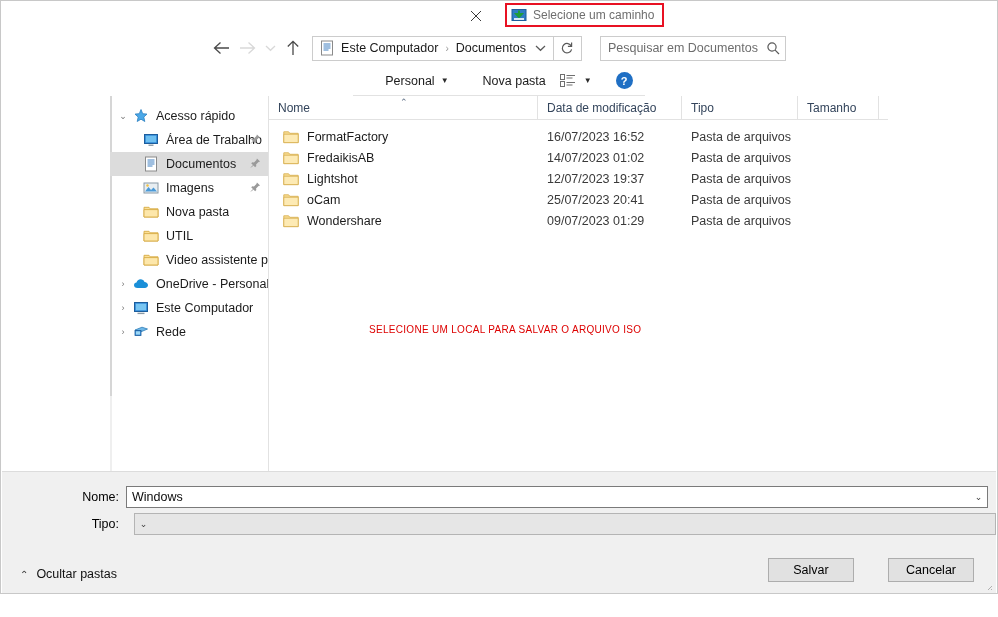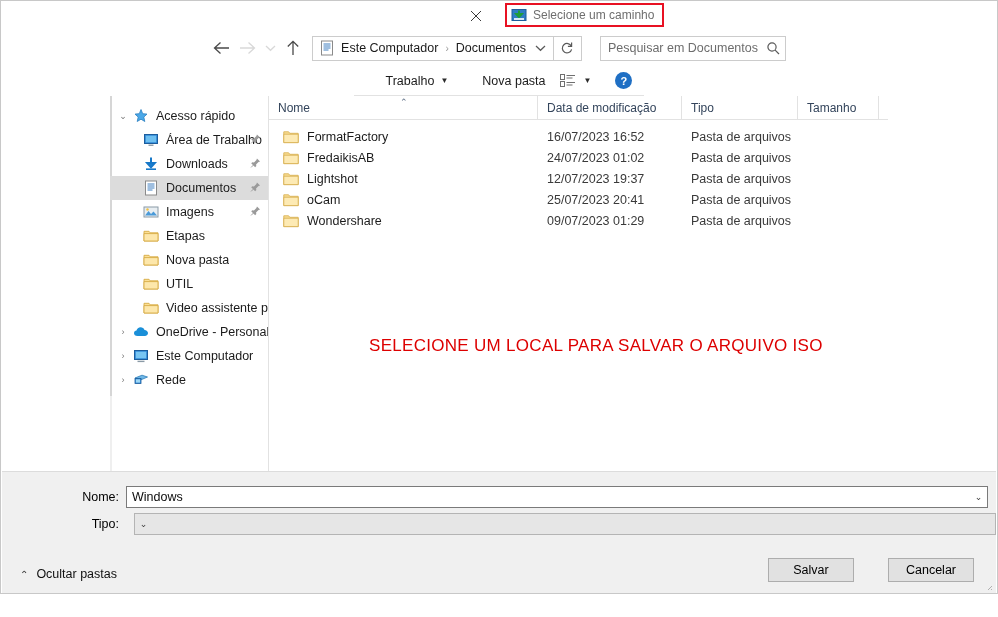--- a/index.html
+++ b/index.html
@@ -265,22 +265,22 @@
   .fcell { display:flex; align-items:center; overflow: hidden; white-space: nowrap; }
   .fcell.c-name { width: 269px; flex: 0 0 269px; padding-left: 14px; }
   .fcell.c-date { width: 144px; flex: 0 0 144px; padding-left: 9px; color:#3a3a3a; }
   .fcell.c-type { width: 116px; flex: 0 0 116px; padding-left: 9px; color:#3a3a3a; }
   .fcell.c-size { width: 81px; flex: 0 0 81px; padding-left: 9px; color:#3a3a3a; }
   .folder-ico { width: 16px; height: 14px; margin-right: 8px; flex: 0 0 16px; }
   .fname { color: #1b1b1b; }
 
   .annotation {
     position: absolute;
-    left: 100px; top: 216px;
-    font-size: 17px;
+    left: 100px; top: 204px;
+    font-size: 10px;
     font-weight: normal;
     letter-spacing: 0.3px;
     color: #dd0000;
     white-space: nowrap;
   }
 
   
   .footer {
     flex: 0 0 122px;
     background: #f0f0f0;
@@ -423,21 +423,21 @@
         <svg width="14" height="14" viewBox="0 0 14 14">
           <circle cx="6" cy="6" r="4.1" stroke="#5a5a5a" stroke-width="1.2" fill="none"></circle>
           <path d="M9.1 9.1 L13 13" stroke="#5a5a5a" stroke-width="1.2"></path>
         </svg>
       </span>
     </div>
   </div>
 
   <div class="toolbar">
     <div class="tb-item">
-      <span>Trabalho</span>
+      <span>Personal</span>
       <span class="tb-caret">▼</span>
     </div>
     <div class="tb-item" style="margin-left:18px;">
       <span>Nova pasta</span>
     </div>
     <div class="tb-spacer"></div>
     <div class="tb-view">
       <svg width="16" height="14" viewBox="0 0 16 14">
         <rect x="0.5" y="0.5" width="4" height="5" fill="none" stroke="#6f6f6f" stroke-width="1"></rect>
         <rect x="0.5" y="7.5" width="4" height="5" fill="none" stroke="#6f6f6f" stroke-width="1"></rect>
@@ -475,35 +475,20 @@
                 <rect x="2.8" y="3.7" width="10.4" height="6.6" fill="#6fc0f0"></rect>
                 <path d="M5.5 13.2 H10.5" stroke="#7a8a96" stroke-width="1.2"></path>
               </svg>
             </span>
             <span class="side-label">Área de Trabalho</span>
             <span class="side-pin"><svg width="11" height="11" viewBox="0 0 12 12">
                 <path d="M7.6 1 L11 4.4 L9.3 5 L6.6 7.7 L6.9 9.4 L5.6 10.7 L1.3 6.4 L2.6 5.1 L4.3 5.4 L7 2.7 Z" fill="#9a9a9a"></path>
                 <path d="M4.3 7.7 L1.2 10.8" stroke="#9a9a9a" stroke-width="1"></path>
               </svg></span>
           </div>
-          <div class="side-row">
-            <span class="side-indent"></span>
-            <span class="side-indent" style="width:10px;flex:0 0 10px;"></span>
-            <span class="side-icon">
-              <svg width="16" height="16" viewBox="0 0 16 16">
-                <path d="M8 1.5 L8 8.5 M4.2 7 L8 11.2 L11.8 7 Z" stroke="#1778c8" stroke-width="2" fill="#1e88e0"></path>
-                <rect x="3" y="12.4" width="10" height="1.6" fill="#1778c8"></rect>
-              </svg>
-            </span>
-            <span class="side-label">Downloads</span>
-            <span class="side-pin"><svg width="11" height="11" viewBox="0 0 12 12">
-                <path d="M7.6 1 L11 4.4 L9.3 5 L6.6 7.7 L6.9 9.4 L5.6 10.7 L1.3 6.4 L2.6 5.1 L4.3 5.4 L7 2.7 Z" fill="#9a9a9a"></path>
-                <path d="M4.3 7.7 L1.2 10.8" stroke="#9a9a9a" stroke-width="1"></path>
-              </svg></span>
-          </div>
           <div class="side-row selected">
             <span class="side-indent"></span>
             <span class="side-indent" style="width:10px;flex:0 0 10px;"></span>
             <span class="side-icon">
               <svg width="16" height="16" viewBox="0 0 16 16">
                 <rect x="2.5" y="1" width="11" height="14" fill="#ffffff" stroke="#8a8a8a" stroke-width="1"></rect>
                 <path d="M4.5 4 H11.5 M4.5 6 H11.5 M4.5 8 H11.5 M4.5 10 H9.5" stroke="#3f7fc0" stroke-width="1"></path>
               </svg>
             </span>
             <span class="side-label">Documentos</span>
@@ -520,31 +505,20 @@
                 <rect x="1" y="3" width="14" height="10" fill="#e8eef2" stroke="#8a9aa6" stroke-width="1"></rect>
                 <path d="M2 11.5 L5.5 7 L8 10 L10.5 7.5 L14 11.5 Z" fill="#4a9ad8"></path>
                 <circle cx="4.5" cy="5.5" r="1.2" fill="#f0c040"></circle>
               </svg>
             </span>
             <span class="side-label">Imagens</span>
             <span class="side-pin"><svg width="11" height="11" viewBox="0 0 12 12">
                 <path d="M7.6 1 L11 4.4 L9.3 5 L6.6 7.7 L6.9 9.4 L5.6 10.7 L1.3 6.4 L2.6 5.1 L4.3 5.4 L7 2.7 Z" fill="#9a9a9a"></path>
                 <path d="M4.3 7.7 L1.2 10.8" stroke="#9a9a9a" stroke-width="1"></path>
               </svg></span>
-          </div>
-          <div class="side-row">
-            <span class="side-indent"></span>
-            <span class="side-indent" style="width:10px;flex:0 0 10px;"></span>
-            <span class="side-icon">
-              <svg width="16" height="16" viewBox="0 0 16 16">
-                <path d="M1 3.3 H6 L7.2 4.8 H15 V13 H1 Z" fill="#fbdf95" stroke="#d7ab45" stroke-width="0.9"></path>
-                <path d="M1 5.6 H15 V13 H1 Z" fill="#fde7ab" stroke="#d7ab45" stroke-width="0.9"></path>
-              </svg>
-            </span>
-            <span class="side-label">Etapas</span>
           </div>
           <div class="side-row">
             <span class="side-indent"></span>
             <span class="side-indent" style="width:10px;flex:0 0 10px;"></span>
             <span class="side-icon">
               <svg width="16" height="16" viewBox="0 0 16 16">
                 <path d="M1 3.3 H6 L7.2 4.8 H15 V13 H1 Z" fill="#fbdf95" stroke="#d7ab45" stroke-width="0.9"></path>
                 <path d="M1 5.6 H15 V13 H1 Z" fill="#fde7ab" stroke="#d7ab45" stroke-width="0.9"></path>
               </svg>
             </span>
@@ -639,21 +613,21 @@
               <span class="fcell c-size"></span>
             </div>
             <div class="frow">
               <span class="fcell c-name">
                 <span class="folder-ico"><svg width="16" height="14" viewBox="0 0 16 14">
                     <path d="M0.8 1.8 H5.6 L6.8 3.3 H15.2 V12.6 H0.8 Z" fill="#fadd92" stroke="#d9b257" stroke-width="0.9"></path>
                     <path d="M0.8 4.2 H15.2 V12.6 H0.8 Z" fill="#fdeab4" stroke="#d9b257" stroke-width="0.9"></path>
                   </svg></span>
                 <span class="fname">FredaikisAB</span>
               </span>
-              <span class="fcell c-date">24/07/2023 01:02</span>
+              <span class="fcell c-date">14/07/2023 01:02</span>
               <span class="fcell c-type">Pasta de arquivos</span>
               <span class="fcell c-size"></span>
             </div>
             <div class="frow">
               <span class="fcell c-name">
                 <span class="folder-ico"><svg width="16" height="14" viewBox="0 0 16 14">
                     <path d="M0.8 1.8 H5.6 L6.8 3.3 H15.2 V12.6 H0.8 Z" fill="#fadd92" stroke="#d9b257" stroke-width="0.9"></path>
                     <path d="M0.8 4.2 H15.2 V12.6 H0.8 Z" fill="#fdeab4" stroke="#d9b257" stroke-width="0.9"></path>
                   </svg></span>
                 <span class="fname">Lightshot</span>

